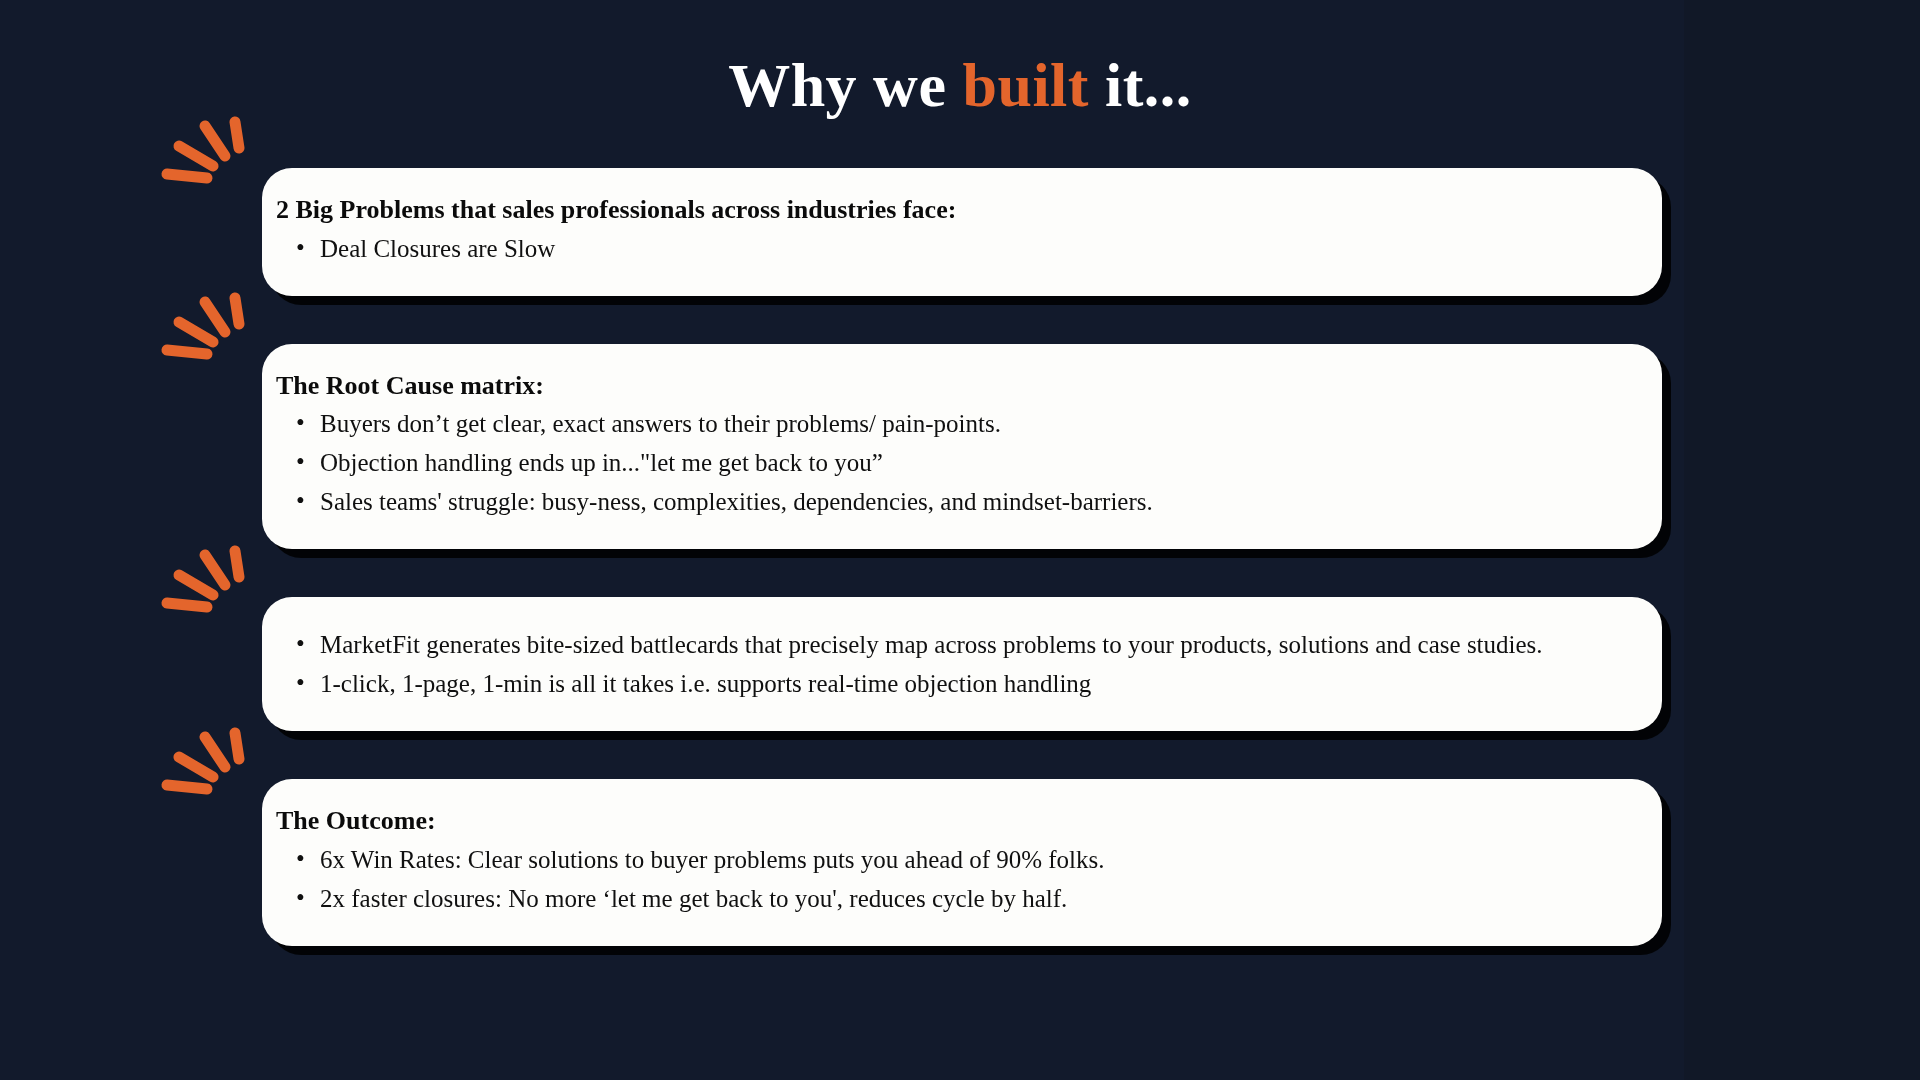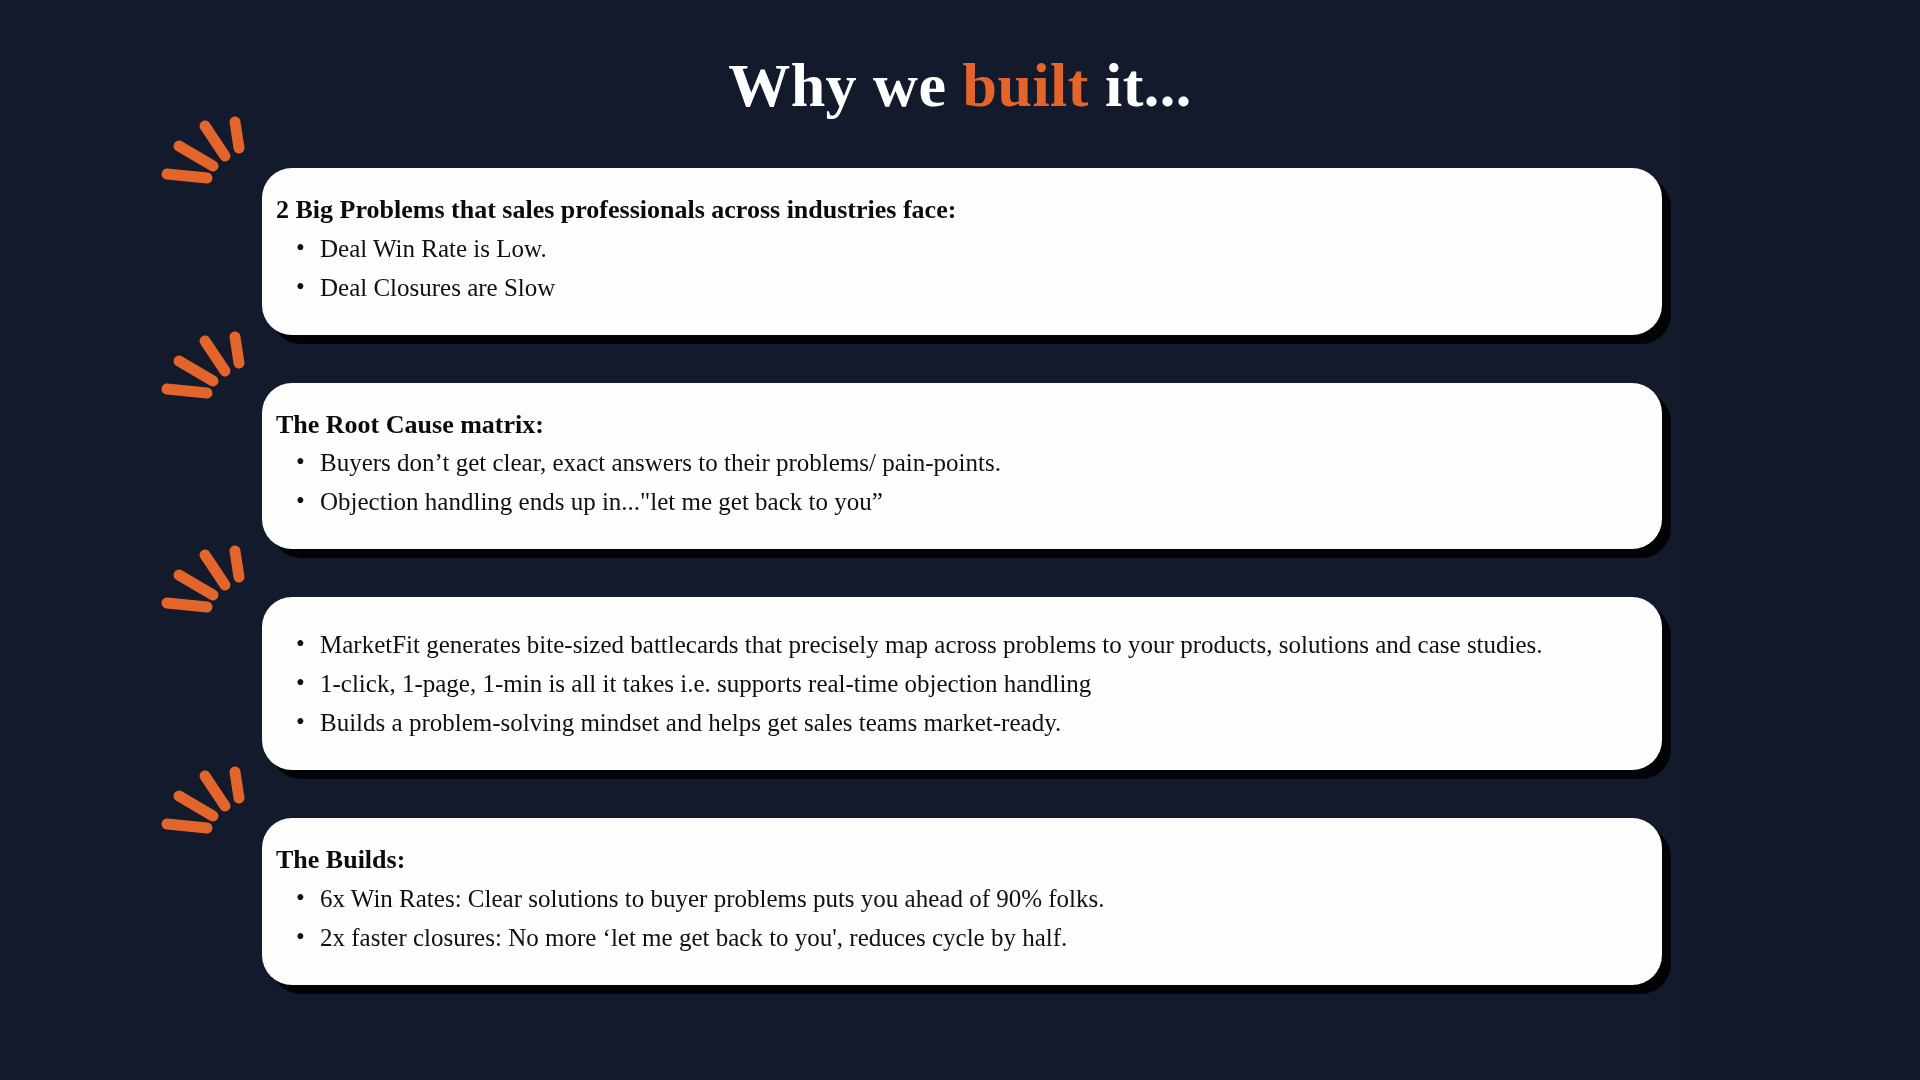--- a/index.html
+++ b/index.html
@@ -108,21 +108,20 @@
             <line x1="10" y1="58" x2="50" y2="62"></line>
             <line x1="22" y1="30" x2="56" y2="50"></line>
             <line x1="48" y1="10" x2="68" y2="40"></line>
             <line x1="78" y1="6" x2="82" y2="32"></line>
           </g>
         </svg>
       </div>
       <div class="card">
         <div class="card-title">2 Big Problems that sales professionals across industries face:</div>
         <ul>
-          <li>Deal Win Rate is Low.</li>
           <li>Deal Closures are Slow</li>
         </ul>
       </div>
     </div>
 
     <div class="card-row">
       <div class="burst">
         <svg viewBox="0 0 90 80" xmlns="http://www.w3.org/2000/svg" aria-hidden="true">
           <g stroke="#e4652c" stroke-width="11" stroke-linecap="round" fill="none">
             <line x1="10" y1="58" x2="50" y2="62"></line>
@@ -130,57 +129,57 @@
             <line x1="48" y1="10" x2="68" y2="40"></line>
             <line x1="78" y1="6" x2="82" y2="32"></line>
           </g>
         </svg>
       </div>
       <div class="card">
         <div class="card-title">The Root Cause matrix:</div>
         <ul>
           <li>Buyers don’t get clear, exact answers to their problems/ pain-points.</li>
           <li>Objection handling ends up in..."let me get back to you”</li>
+          <li>Sales teams' struggle: busy-ness, complexities, dependencies, and mindset-barriers.</li>
         </ul>
       </div>
     </div>
 
     <div class="card-row">
       <div class="burst">
         <svg viewBox="0 0 90 80" xmlns="http://www.w3.org/2000/svg" aria-hidden="true">
           <g stroke="#e4652c" stroke-width="11" stroke-linecap="round" fill="none">
             <line x1="10" y1="58" x2="50" y2="62"></line>
             <line x1="22" y1="30" x2="56" y2="50"></line>
             <line x1="48" y1="10" x2="68" y2="40"></line>
             <line x1="78" y1="6" x2="82" y2="32"></line>
           </g>
         </svg>
       </div>
       <div class="card">
         <ul>
           <li>MarketFit generates bite-sized battlecards that precisely map across problems to your products, solutions and case studies.</li>
           <li>1-click, 1-page, 1-min is all it takes i.e. supports real-time objection handling</li>
-          <li>Builds a problem-solving mindset and helps get sales teams market-ready.</li>
         </ul>
       </div>
     </div>
 
     <div class="card-row">
       <div class="burst">
         <svg viewBox="0 0 90 80" xmlns="http://www.w3.org/2000/svg" aria-hidden="true">
           <g stroke="#e4652c" stroke-width="11" stroke-linecap="round" fill="none">
             <line x1="10" y1="58" x2="50" y2="62"></line>
             <line x1="22" y1="30" x2="56" y2="50"></line>
             <line x1="48" y1="10" x2="68" y2="40"></line>
             <line x1="78" y1="6" x2="82" y2="32"></line>
           </g>
         </svg>
       </div>
       <div class="card">
-        <div class="card-title">The Builds:</div>
+        <div class="card-title">The Outcome:</div>
         <ul>
           <li>6x Win Rates: Clear solutions to buyer problems puts you ahead of 90% folks.</li>
           <li>2x faster closures: No more ‘let me get back to you', reduces cycle by half.</li>
         </ul>
       </div>
     </div>
 
   </div>
 </div>
 

